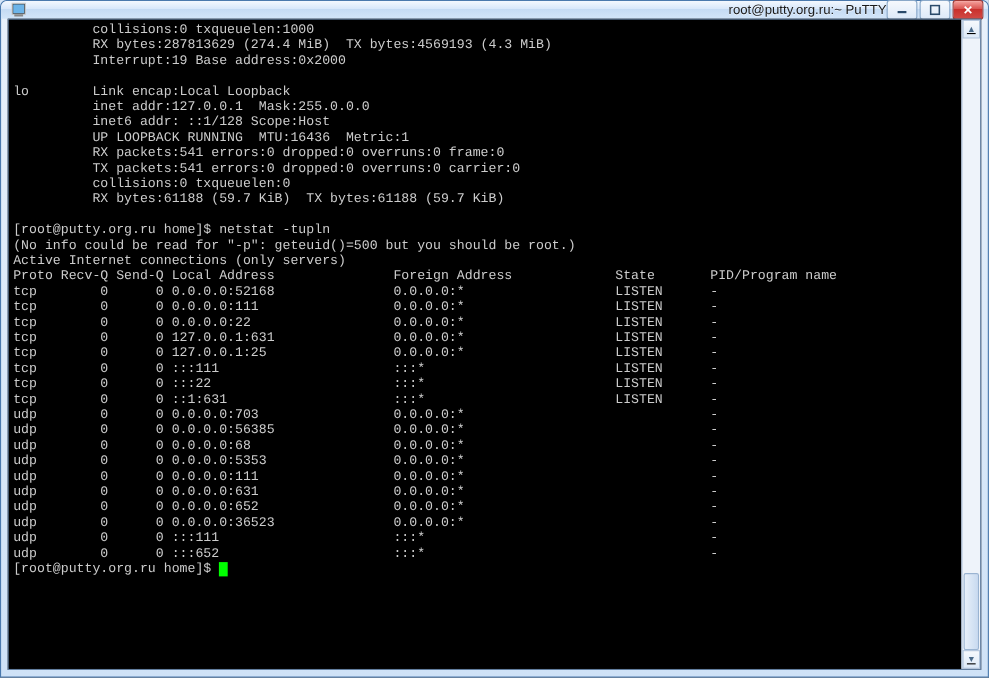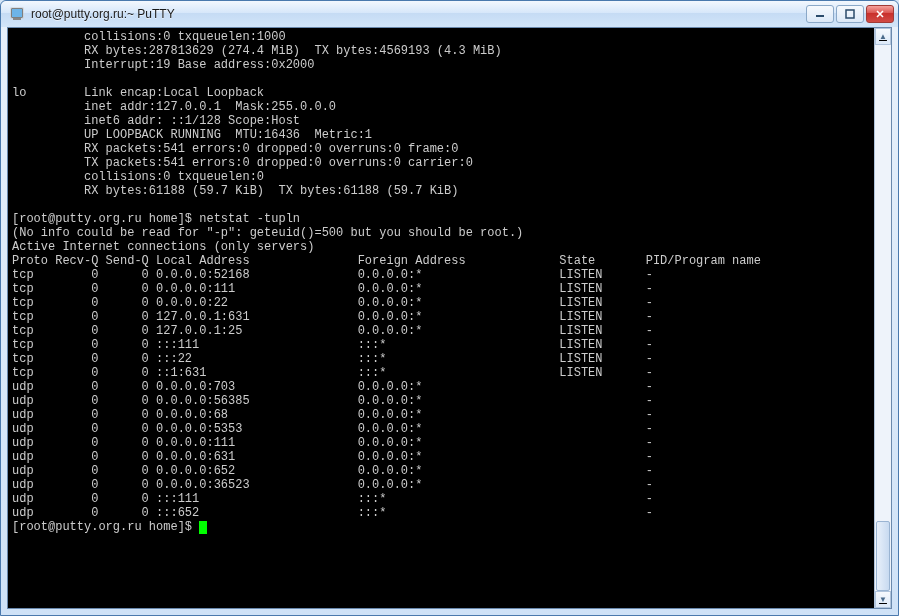--- a/index.html
+++ b/index.html
@@ -14,26 +14,27 @@
   width: 899px;
   height: 616px;
   background: linear-gradient(to bottom, #e8f1fb 0%, #cfe2f7 100%);
   border: 1px solid #4a79ad;
   border-radius: 6px 6px 0 0;
   display: flex;
   flex-direction: column;
   position: relative;
 }
 .titlebar {
-  height: 26px;
+  height: 16px;
   display: flex;
   align-items: center;
   padding: 0 4px 0 8px;
   background: linear-gradient(to bottom, #f3f8fe 0%, #d7e7fa 45%, #c5dbf4 46%, #d2e5f9 100%);
   border-radius: 6px 6px 0 0;
+  text-align: right;
 }
 .title-icon {
   width: 16px; height: 16px; margin-right: 6px;
   display: flex; align-items: center; justify-content: center;
 }
 .title-text {
   font-size: 12px;
   color: #1a1a1a;
   flex: 1;
   text-shadow: 0 1px 0 rgba(255,255,255,0.6);

